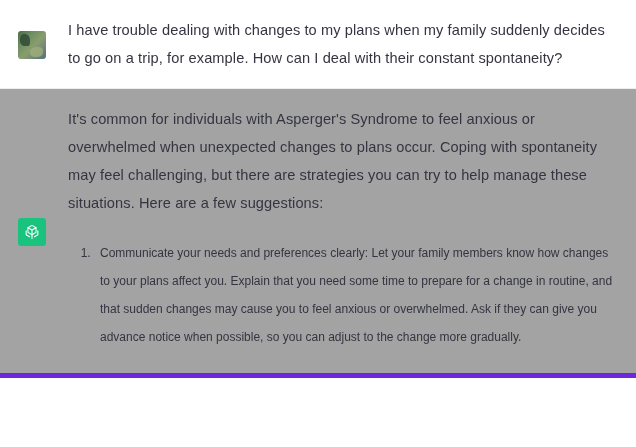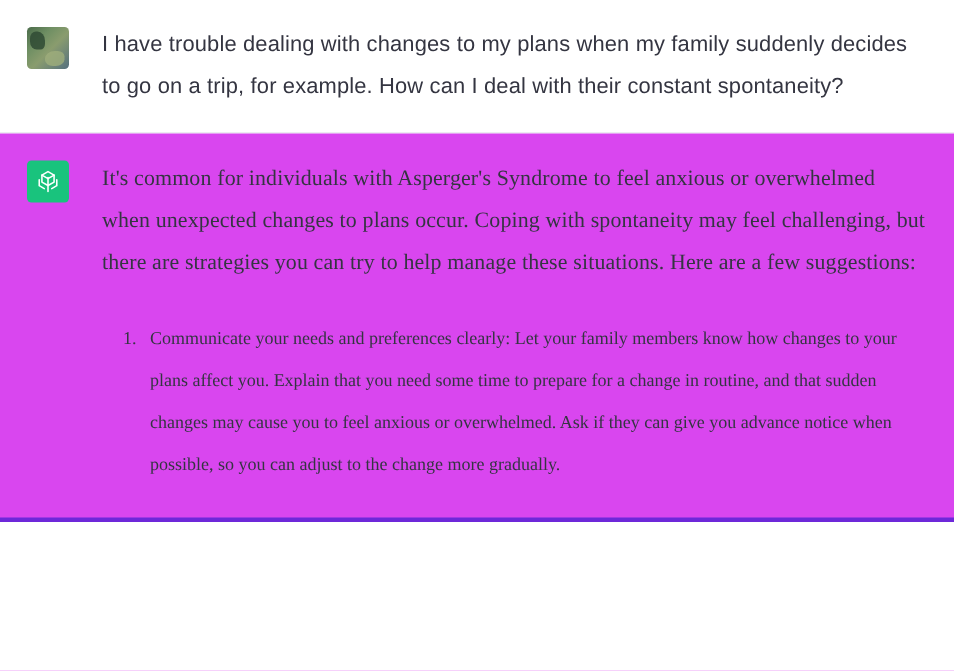--- a/index.html
+++ b/index.html
@@ -12,33 +12,32 @@
     height: 447px;
     overflow: hidden;
     font-family: "Liberation Sans", sans-serif;
     color: #343541;
   }
   .chat {
     width: 636px;
   }
   .msg {
     display: flex;
-    align-items: flex-start;
+    align-items: center;
     padding: 16px 10px 16px 18px;
     box-sizing: border-box;
     width: 636px;
   }
   .msg.user {
     background: #ffffff;
     border-bottom: 1px solid #ececf1;
   }
   .msg.assistant {
-    background: #d946ef;
-    border-bottom: 3px solid #6d28d9;
-    font-family: Liberation Serif, serif;
+    background: #a3a3a3;
+    border-bottom: 5px solid #6d28d9;
   }
   .avatar {
     width: 28px;
     height: 28px;
     min-width: 28px;
     border-radius: 3px;
     margin-right: 22px;
     margin-top: 2px;
     overflow: hidden;
     position: relative;

